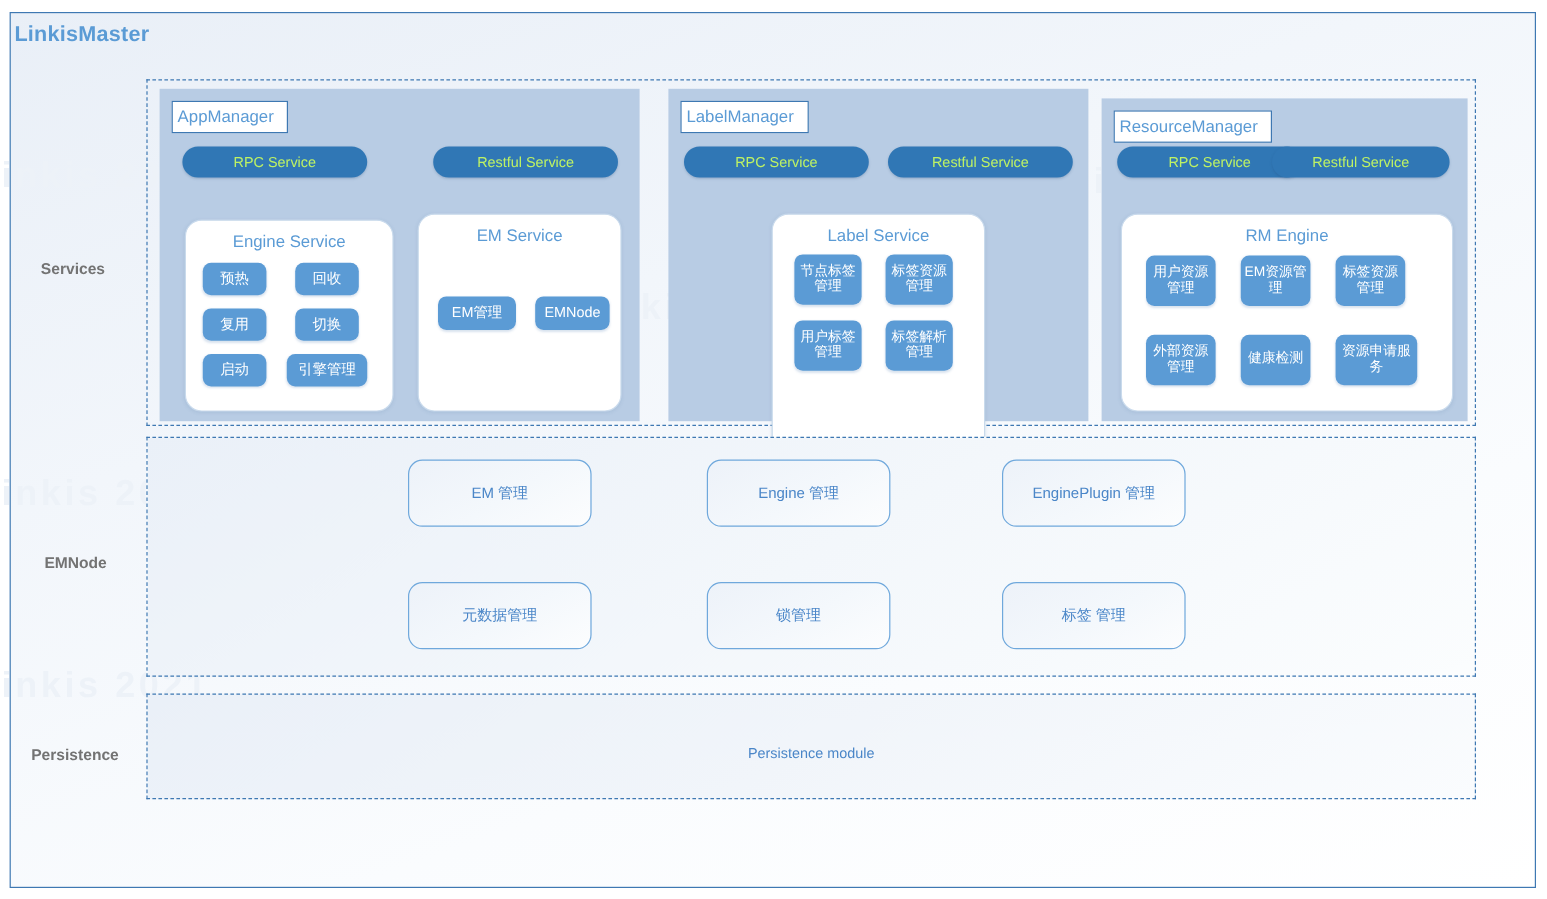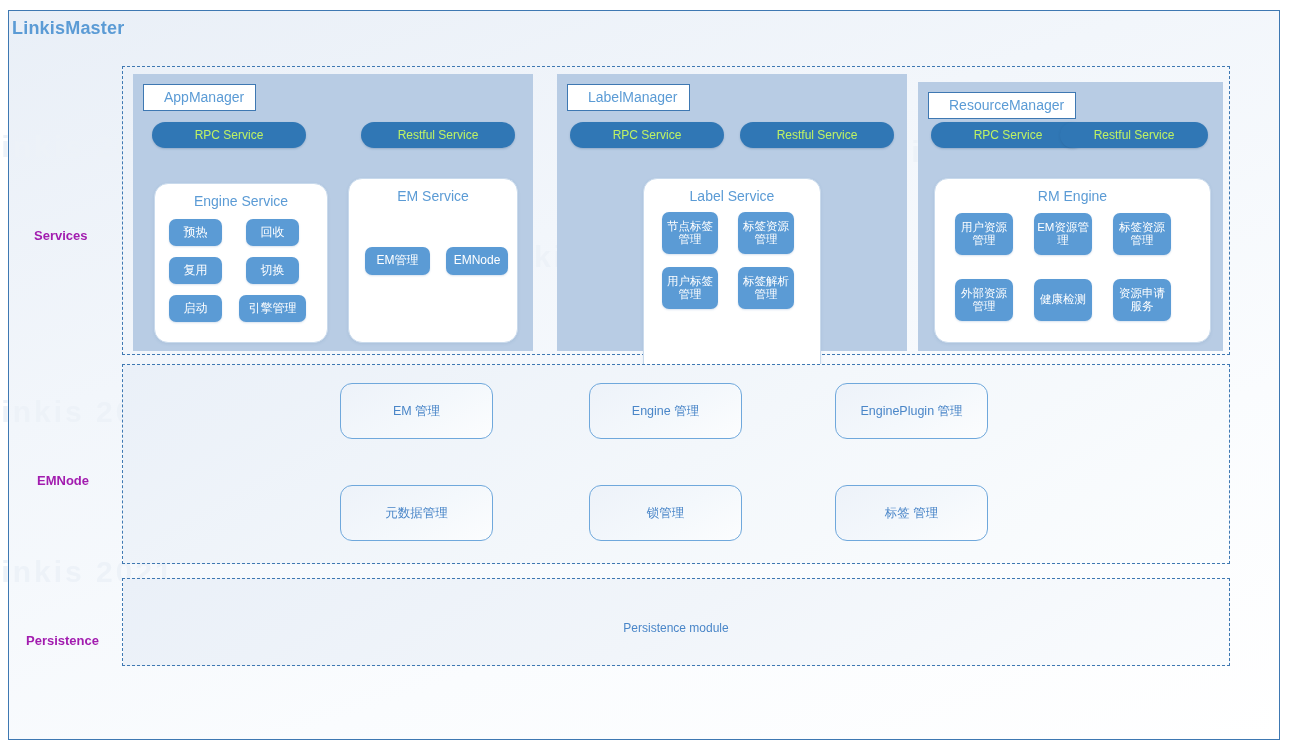--- a/index.html
+++ b/index.html
@@ -47,25 +47,24 @@
     font-weight: 600;
     white-space: nowrap;
     pointer-events: none;
     user-select: none;
     letter-spacing: 3px;
   }
 
   
   .row-label {
     position: absolute;
-    color: #a21caf;
+    color: #737373;
     font-size: 13px;
     font-weight: bold;
     white-space: nowrap;
-    margin-top: 12px;
   }
 
   
   .dashed-band {
     position: absolute;
     border: 1.6px dashed #3E78B2;
     box-sizing: border-box;
   }
   .band-services { left: 122px; top: 66px;  width: 1108px; height: 289px; }
   .band-manager  { left: 122px; top: 364px; width: 1108px; height: 200px; background: linear-gradient(150deg,#EAF0F8 0%, #F3F7FB 50%, #FBFDFE 100%); }
@@ -78,21 +77,21 @@
     box-sizing: border-box;
   }
   .mgr-badge {
     position: absolute;
     left: 10px;
     top: 10px;
     border: 1.3px solid #3E78B2;
     background: #FFFFFF;
     color: #5B9BD5;
     font-size: 14px;
-    padding: 4px 11px 5px 20px;
+    padding: 4px 11px 5px 4px;
     white-space: nowrap;
   }
 
   
   .pill {
     position: absolute;
     background: #3077B5;
     color: #bef264;
     border-radius: 17px;
     font-size: 12px;
@@ -230,21 +229,21 @@
     <div class="pill" style="left:13px;  top:40px; width:154px;">RPC Service</div>
     <div class="pill" style="left:142px; top:40px; width:148px;">Restful Service</div>
 
     <div class="svc-card" style="left:16px; top:96px; width:277px; height:165px;">
       <div class="svc-card-title">RM Engine</div>
       <div class="chip two-line" style="left:20px;  top:34px; width:58px; height:42px;">用户资源管理</div>
       <div class="chip two-line" style="left:99px;  top:34px; width:58px; height:42px;">EM资源管理</div>
       <div class="chip two-line" style="left:178px; top:34px; width:58px; height:42px;">标签资源管理</div>
       <div class="chip two-line" style="left:20px;  top:100px; width:58px; height:42px;">外部资源管理</div>
       <div class="chip two-line" style="left:99px;  top:100px; width:58px; height:42px;">健康检测</div>
-      <div class="chip two-line" style="left:178px; top:100px; width:58px; height:42px;">资源申请服务</div>
+      <div class="chip two-line" style="left:178px; top:100px; width:68px; height:42px;">资源申请服务</div>
     </div>
   </div>
 
   <div class="dashed-band band-manager">
     <div class="mgr-box" style="left:217px; top:18px;  width:153px; height:56px;">EM 管理</div>
     <div class="mgr-box" style="left:466px; top:18px;  width:153px; height:56px;">Engine 管理</div>
     <div class="mgr-box" style="left:712px; top:18px;  width:153px; height:56px;">EnginePlugin 管理</div>
     <div class="mgr-box" style="left:217px; top:120px; width:153px; height:56px;">元数据管理</div>
     <div class="mgr-box" style="left:466px; top:120px; width:153px; height:56px;">锁管理</div>
     <div class="mgr-box" style="left:712px; top:120px; width:153px; height:56px;">标签 管理</div>

